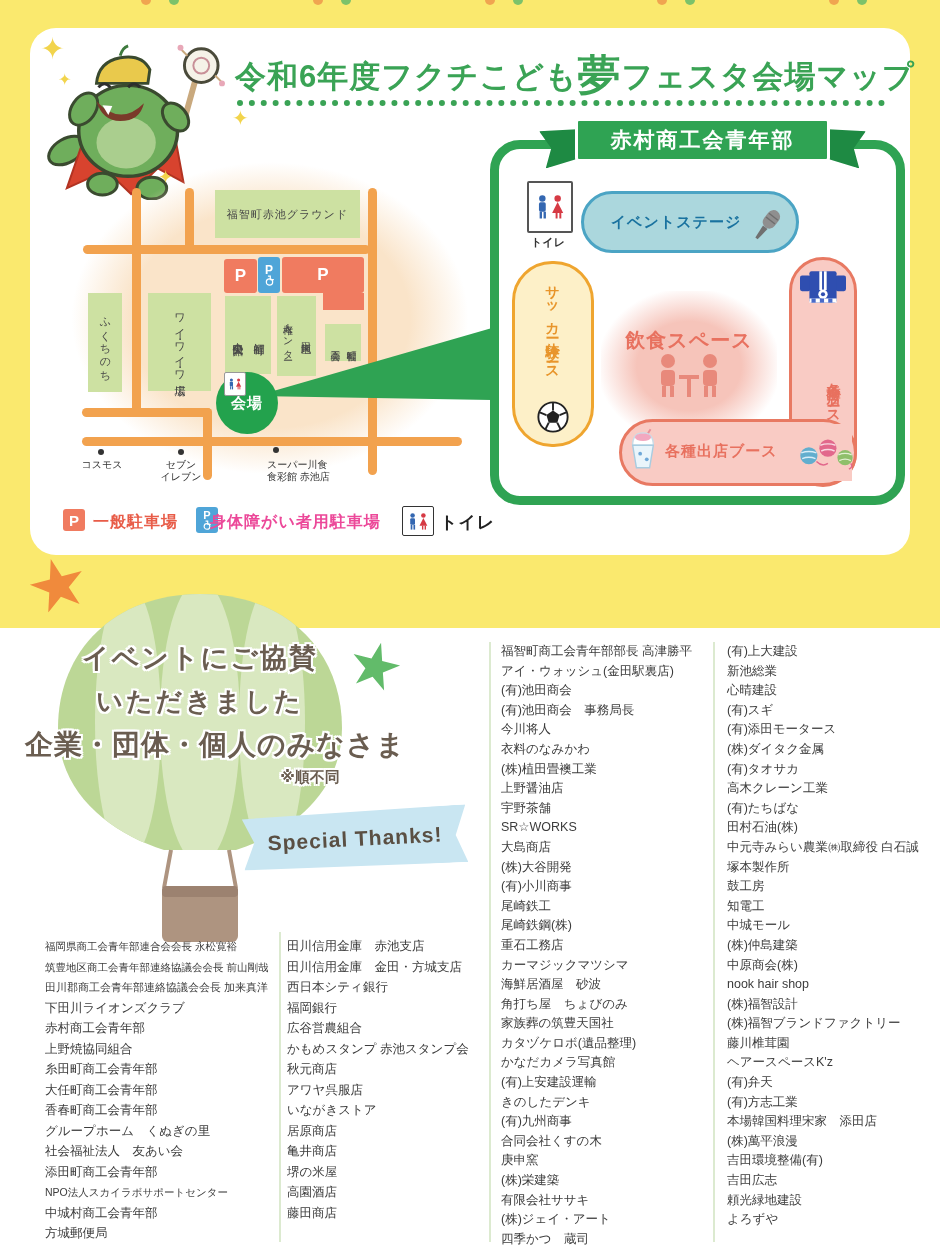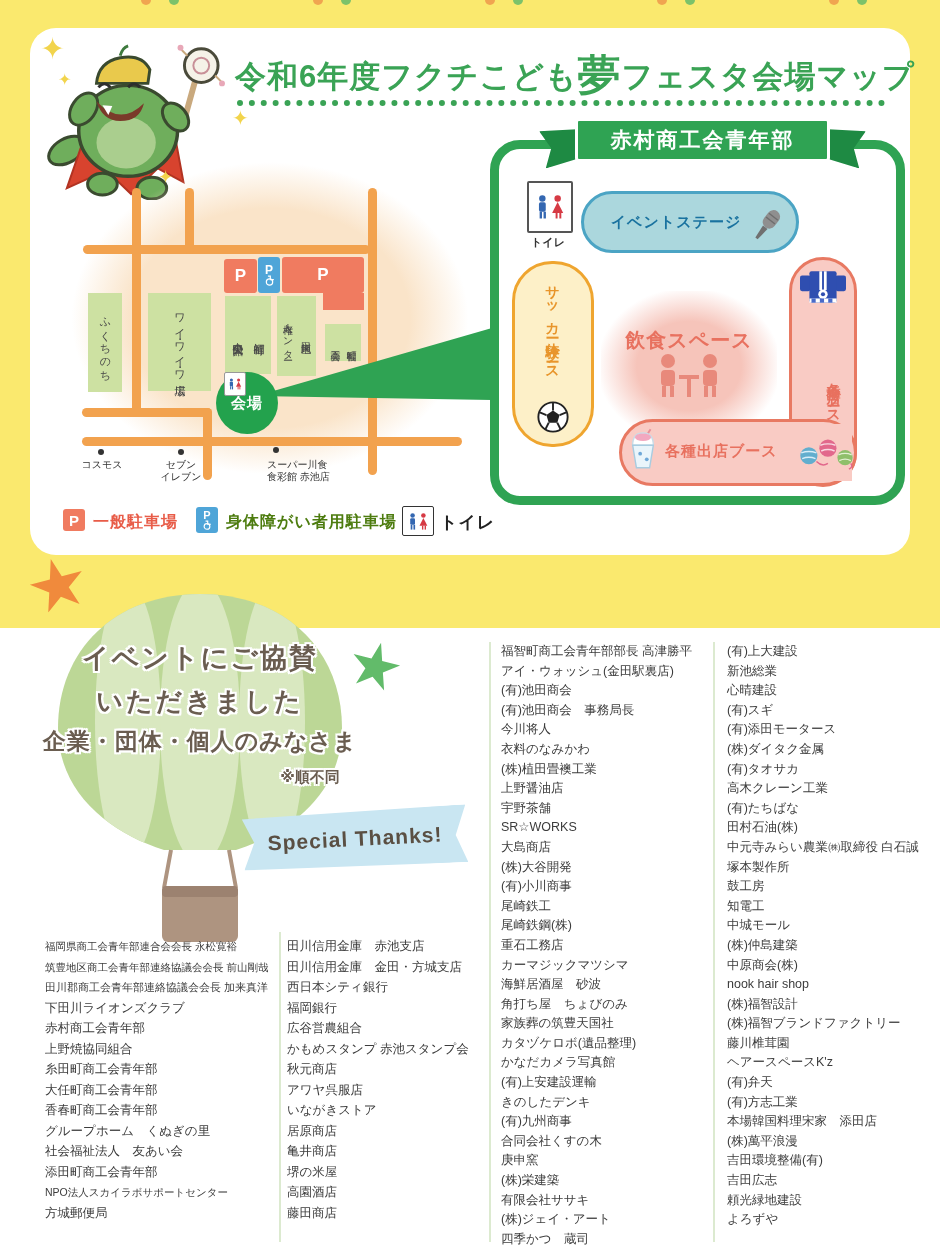--- a/index.html
+++ b/index.html
@@ -127,20 +127,21 @@
   <div class="abs smap">
     <div class="abs blob"></div>
     <div class="abs road" style="left:28px;top:85px;width:287px;height:9px;"></div>
     <div class="abs road" style="left:77px;top:28px;width:9px;height:226px;"></div>
     <div class="abs road" style="left:130px;top:28px;width:9px;height:66px;"></div>
     <div class="abs road" style="left:313px;top:28px;width:9px;height:287px;"></div>
     <div class="abs road" style="left:27px;top:248px;width:130px;height:9px;"></div>
     <div class="abs road" style="left:148px;top:248px;width:9px;height:72px;"></div>
     <div class="abs road" style="left:27px;top:277px;width:380px;height:9px;"></div>
 
+    <div class="abs bld" style="left:160px;top:30px;width:145px;height:48px;">福智町赤池グラウンド</div>
     <div class="abs bld vt" style="left:33px;top:133px;width:34px;height:99px;">ふくちのち</div>
     <div class="abs bld vt" style="left:93px;top:133px;width:63px;height:98px;">ワイ・ワイ・ワ広場</div>
     <div class="abs bld vt" style="left:170px;top:136px;width:46px;height:78px;line-height:21px;">福智町
 中央公民館</div>
     <div class="abs bld vt" style="left:222px;top:136px;width:39px;height:80px;font-size:10px;line-height:18px;">田川地区
 人権センター</div>
     <div class="abs bld vt" style="left:270px;top:164px;width:36px;height:37px;font-size:10px;line-height:16px;letter-spacing:0;">福智町
 商工会</div>
 
     <div class="abs pk pk-red" style="left:169px;top:99px;width:33px;height:34px;font-size:17px;">
@@ -291,21 +292,21 @@
     <span>P</span>
   </div>
   <div class="abs leg-label" style="left:93px;top:512px;color:#E85C48;">一般駐車場</div>
   <div class="abs pk pk-blue" style="left:196px;top:507px;width:22px;height:26px;font-size:11px;">
     <span>P</span>
     <svg width="10" height="10" viewBox="0 0 14 14">
       <circle cx="7" cy="9" r="4" fill="none" stroke="#fff" stroke-width="1.6"></circle>
       <path d="M5 1.5 h3 v4.5 h4.5" fill="none" stroke="#fff" stroke-width="1.6"></path>
     </svg>
   </div>
-  <div class="abs leg-label" style="left:226px;top:512px;color:#4d7c0f;">身体障がい者用駐車場</div>
+  <div class="abs leg-label" style="left:210px;top:512px;color:#ec4899;">身体障がい者用駐車場</div>
   <div class="abs wc-box" style="left:402px;top:506px;width:30px;height:28px;border:1.5px solid #333;">
     <svg width="24" height="19" viewBox="0 0 40 30">
       <circle cx="11" cy="5" r="3.8" fill="#3467B1"></circle>
       <rect x="7" y="9.5" width="8" height="11" rx="2" fill="#3467B1"></rect>
       <rect x="7.8" y="20.5" width="2.8" height="8" fill="#3467B1"></rect>
       <rect x="12.4" y="20.5" width="2.8" height="8" fill="#3467B1"></rect>
       <circle cx="29" cy="5" r="3.8" fill="#D63A44"></circle>
       <path d="M29 9 L22.5 22 L35.5 22 Z" fill="#D63A44"></path>
       <rect x="26.6" y="22" width="2.3" height="6.5" fill="#D63A44"></rect>
       <rect x="31" y="22" width="2.3" height="6.5" fill="#D63A44"></rect>
@@ -328,21 +329,21 @@
       <ellipse cx="150" cy="134" rx="40" ry="142" fill="#D9E8C0"></ellipse>
       <ellipse cx="222" cy="134" rx="33" ry="138" fill="#D9E8C0"></ellipse>
     </g>
     <path d="M121 262 L114 300 M179 262 L186 300" stroke="#AE9480" stroke-width="4"></path>
     <rect x="112" y="298" width="76" height="56" rx="6" fill="#AE9480"></rect>
     <rect x="112" y="298" width="76" height="11" rx="4" fill="#9C8270"></rect>
   </svg>
 
   <div class="abs bl-head" style="left:60px;top:640px;width:280px;font-size:27px;letter-spacing:2px;">イベントにご協賛</div>
   <div class="abs bl-head" style="left:60px;top:684px;width:280px;font-size:26px;letter-spacing:3px;">いただきました</div>
-  <div class="abs bl-head" style="left:25px;top:726px;width:350px;font-size:23px;letter-spacing:1px;">企業・団体・個人のみなさま</div>
+  <div class="abs bl-head" style="left:25px;top:726px;width:350px;font-size:28px;letter-spacing:1px;">企業・団体・個人のみなさま</div>
   <div class="abs bl-head" style="left:255px;top:768px;width:110px;font-size:15px;">※順不同</div>
 
   <div class="abs thanks">Special Thanks!</div>
 
   <div class="abs divider" style="left:279px;top:932px;height:310px;"></div>
   <div class="abs divider" style="left:489px;top:642px;height:600px;"></div>
   <div class="abs divider" style="left:713px;top:642px;height:600px;"></div>
 
   <div class="abs sp-col lh1" style="left:45px;top:936px;width:232px;">
       <div class="sp-item" style="font-size: 10.5px;">福岡県商工会青年部連合会会長 永松寛裕</div>
@@ -351,20 +352,21 @@
       <div class="sp-item">下田川ライオンズクラブ</div>
       <div class="sp-item">赤村商工会青年部</div>
       <div class="sp-item">上野焼協同組合</div>
       <div class="sp-item">糸田町商工会青年部</div>
       <div class="sp-item">大任町商工会青年部</div>
       <div class="sp-item">香春町商工会青年部</div>
       <div class="sp-item">グループホーム　くぬぎの里</div>
       <div class="sp-item">社会福祉法人　友あい会</div>
       <div class="sp-item">添田町商工会青年部</div>
       <div class="sp-item" style="font-size: 10.5px;">NPO法人スカイラボサポートセンター</div>
+      <div class="sp-item">中城村商工会青年部</div>
       <div class="sp-item">方城郵便局</div>
     </div>
   <div class="abs sp-col lh1" style="left:287px;top:936px;width:200px;">
       <div class="sp-item">田川信用金庫　赤池支店</div>
       <div class="sp-item">田川信用金庫　金田・方城支店</div>
       <div class="sp-item">西日本シティ銀行</div>
       <div class="sp-item">福岡銀行</div>
       <div class="sp-item">広谷営農組合</div>
       <div class="sp-item">かもめスタンプ 赤池スタンプ会</div>
       <div class="sp-item">秋元商店</div>

